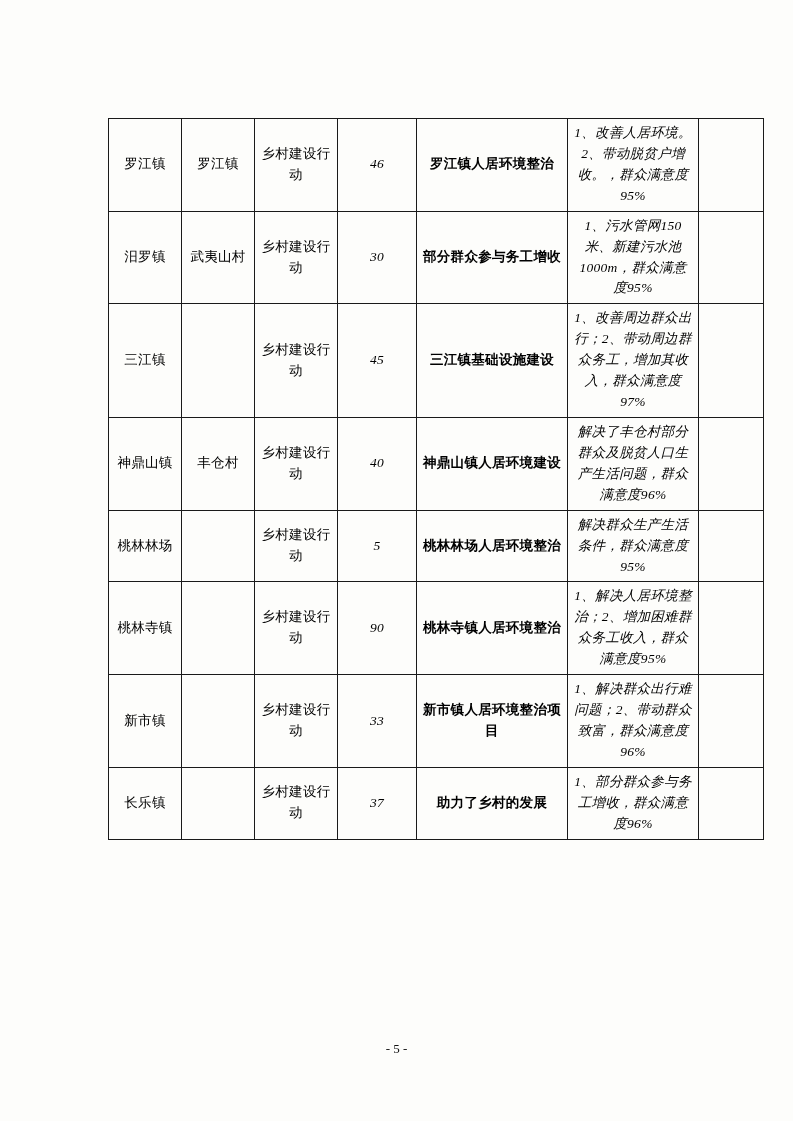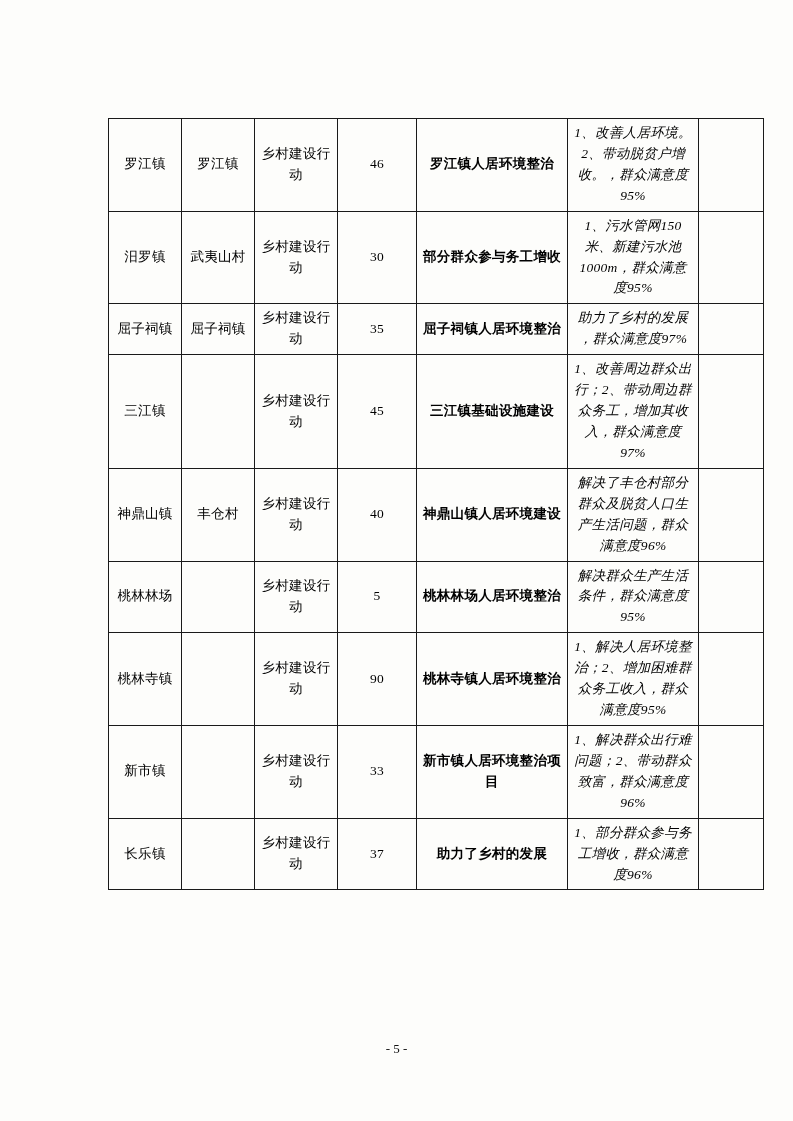--- a/index.html
+++ b/index.html
@@ -48,20 +48,21 @@
   td.c1 { width: 62px; }
   td.c2 { width: 72px; }
   td.c3 { width: 68px; }
   td.c4 { width: 140px; font-weight: bold; }
   td.c5 { width: 120px; font-style: italic; }
   td.c6 { width: 54px; }
   td.c5 { text-align: left; padding-left: 7px; padding-right: 6px; }
   .num {
     font-family: "Liberation Serif", "DejaVu Serif", serif;
     font-size: 14px;
+    font-style: italic;
   }
   .footer {
     position: absolute;
     left: 0;
     top: 1041px;
     width: 793px;
     text-align: center;
     font-size: 13px;
     font-family: "Liberation Serif", "DejaVu Serif", serif;
     color: #111;
@@ -84,29 +85,20 @@
           <td class="c5">1、改善人居环境。2、带动脱贫户增收。，群众满意度95%</td>
           <td class="c6"></td>
         </tr>
         <tr>
           <td class="c0">汨罗镇</td>
           <td class="c1">武夷山村</td>
           <td class="c2">乡村建设行动</td>
           <td class="c3 num">30</td>
           <td class="c4">部分群众参与务工增收</td>
           <td class="c5">1、污水管网150米、新建污水池1000m，群众满意度95%</td>
-          <td class="c6"></td>
-        </tr>
-        <tr>
-          <td class="c0">屈子祠镇</td>
-          <td class="c1">屈子祠镇</td>
-          <td class="c2">乡村建设行动</td>
-          <td class="c3 num">35</td>
-          <td class="c4">屈子祠镇人居环境整治</td>
-          <td class="c5">助力了乡村的发展 ，群众满意度97%</td>
           <td class="c6"></td>
         </tr>
         <tr>
           <td class="c0">三江镇</td>
           <td class="c1"></td>
           <td class="c2">乡村建设行动</td>
           <td class="c3 num">45</td>
           <td class="c4">三江镇基础设施建设</td>
           <td class="c5">1、改善周边群众出行；2、带动周边群众务工，增加其收入，群众满意度97%</td>
           <td class="c6"></td>

